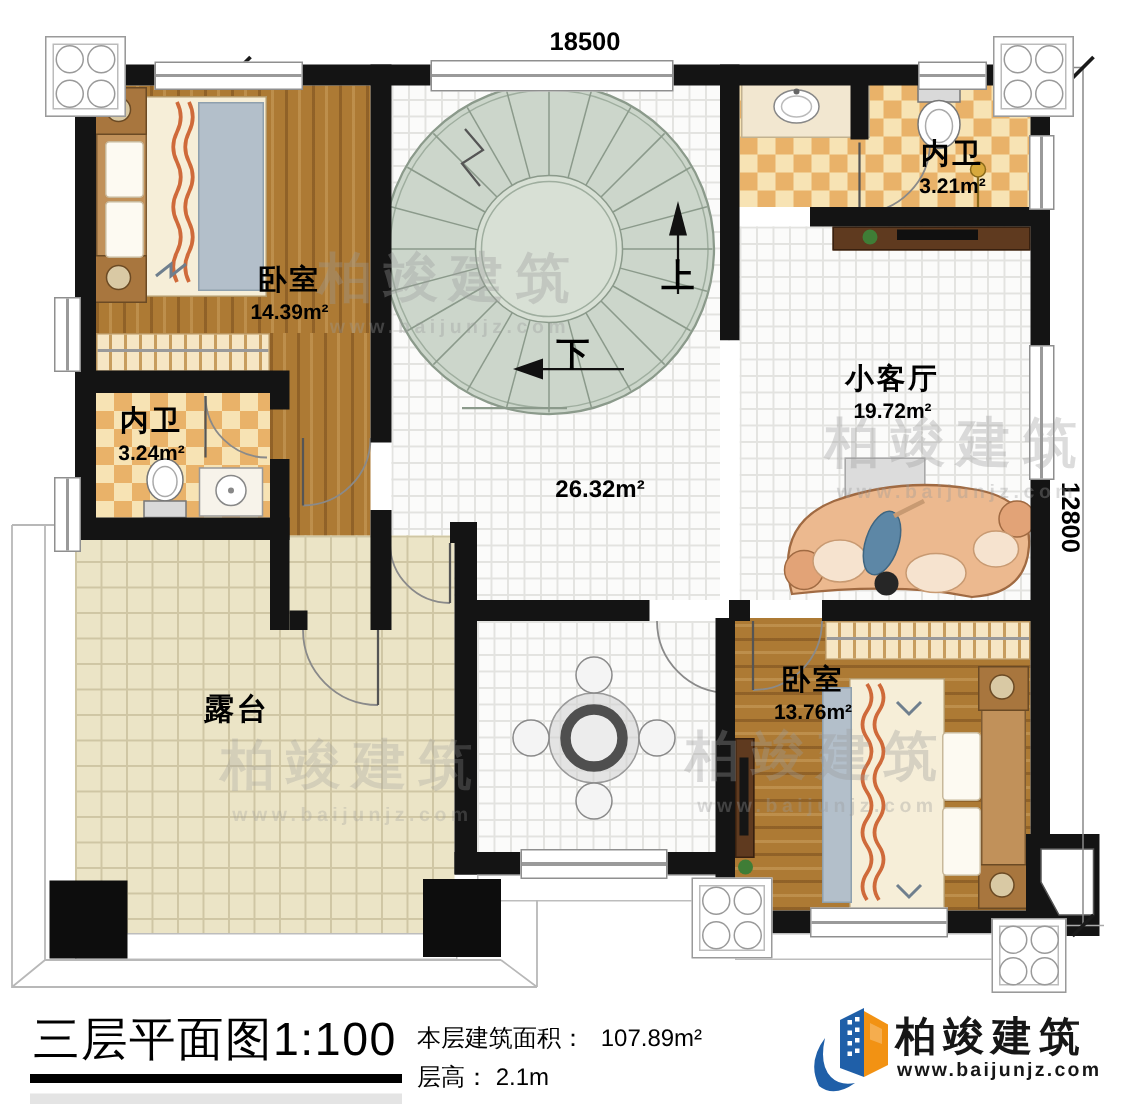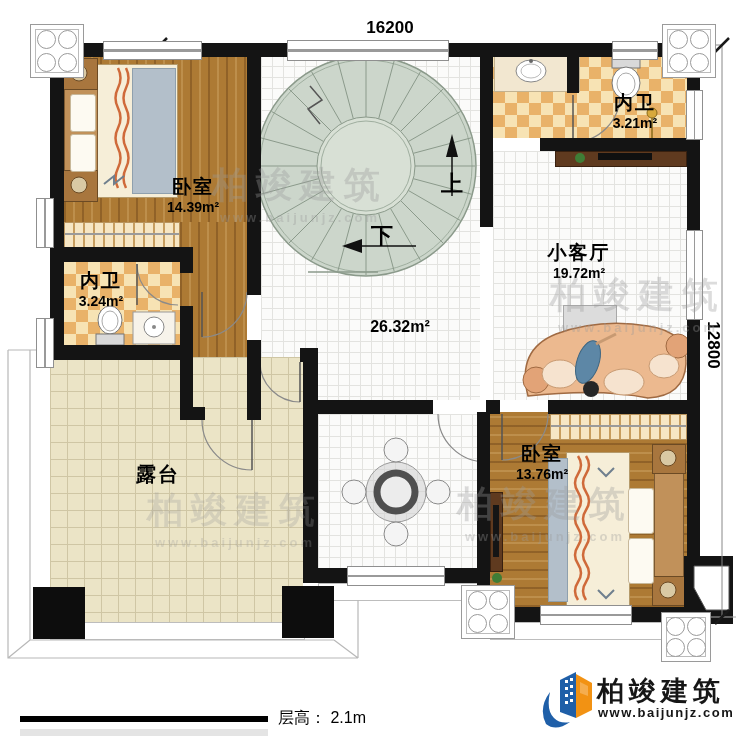--- a/index.html
+++ b/index.html
@@ -337,58 +337,63 @@
     <div class="rarea">14.39m²</div>
   </div>
   <div class="rlabel" style="left:101px;top:290px;">
     <div class="rname">内卫</div>
     <div class="rarea">3.24m²</div>
   </div>
   <div class="rlabel" style="left:635px;top:112px;">
     <div class="rname">内卫</div>
     <div class="rarea">3.21m²</div>
   </div>
-  <div class="rlabel" style="left:579px;top:262px;">
+  <div class="rlabel" style="left:595px;top:262px;">
     <div class="rname">小客厅</div>
     <div class="rarea">19.72m²</div>
   </div>
   <div class="rlabel" style="left:400px;top:327px;font-size:16px;">
     <span>26.32m²</span>
   </div>
   <div class="rlabel" style="left:542px;top:463px;">
     <div class="rname">卧室</div>
     <div class="rarea">13.76m²</div>
   </div>
   <div class="rlabel" style="left:158px;top:474px;">
     <div class="rname" style="font-size:20px;">露台</div>
   </div>
   <div class="updown" style="left:452px;top:184px;">上</div>
   <div class="updown" style="left:382px;top:236px;">下</div>
-  <div class="dimtext" style="left:390px;top:28px;">16200</div>
+  <div class="dimtext" style="left:390px;top:28px;">18500</div>
   <div class="dimtext" style="left:713px;top:345px;transform:translate(-50%,-50%) rotate(90deg);">12800</div>
 
   <div class="wm" style="left:300px;top:193px;">
     <div class="wm-big">柏竣建筑</div>
     <div class="wm-url">www.baijunjz.com</div>
   </div>
   <div class="wm" style="left:638px;top:303px;">
     <div class="wm-big">柏竣建筑</div>
     <div class="wm-url">www.baijunjz.com</div>
   </div>
   <div class="wm" style="left:235px;top:518px;opacity:.28;">
     <div class="wm-big">柏竣建筑</div>
     <div class="wm-url">www.baijunjz.com</div>
   </div>
   <div class="wm" style="left:545px;top:512px;">
     <div class="wm-big">柏竣建筑</div>
     <div class="wm-url">www.baijunjz.com</div>
   </div>
 
+  <div id="footer-title">三层平面图1:100</div>
   <div id="footer-rule"></div>
   <div id="footer-rule2"></div>
+  <div class="finfo" style="top:682px;">
+    <span>本层建筑面积：</span>
+    <span style="margin-left:6px;">107.89m²</span>
+  </div>
   <div class="finfo" style="top:708px;">
     <span>层高：</span>
     <span>2.1m</span>
   </div>
 
   <svg width="60" height="62" style="left:536px;top:666px;" viewBox="0 0 60 62">
     <path d="M10,58 Q2,42 14,26 Q10,44 18,52 Q24,58 34,56 Q20,66 10,58 Z" fill="#1f5fa8"></path>
     <polygon points="40,8 56,17 56,44 40,52" fill="#f29213"></polygon>
     <polygon points="24,14 40,6 40,52 24,46" fill="#1f5fa8"></polygon>
     <g fill="#fff">

